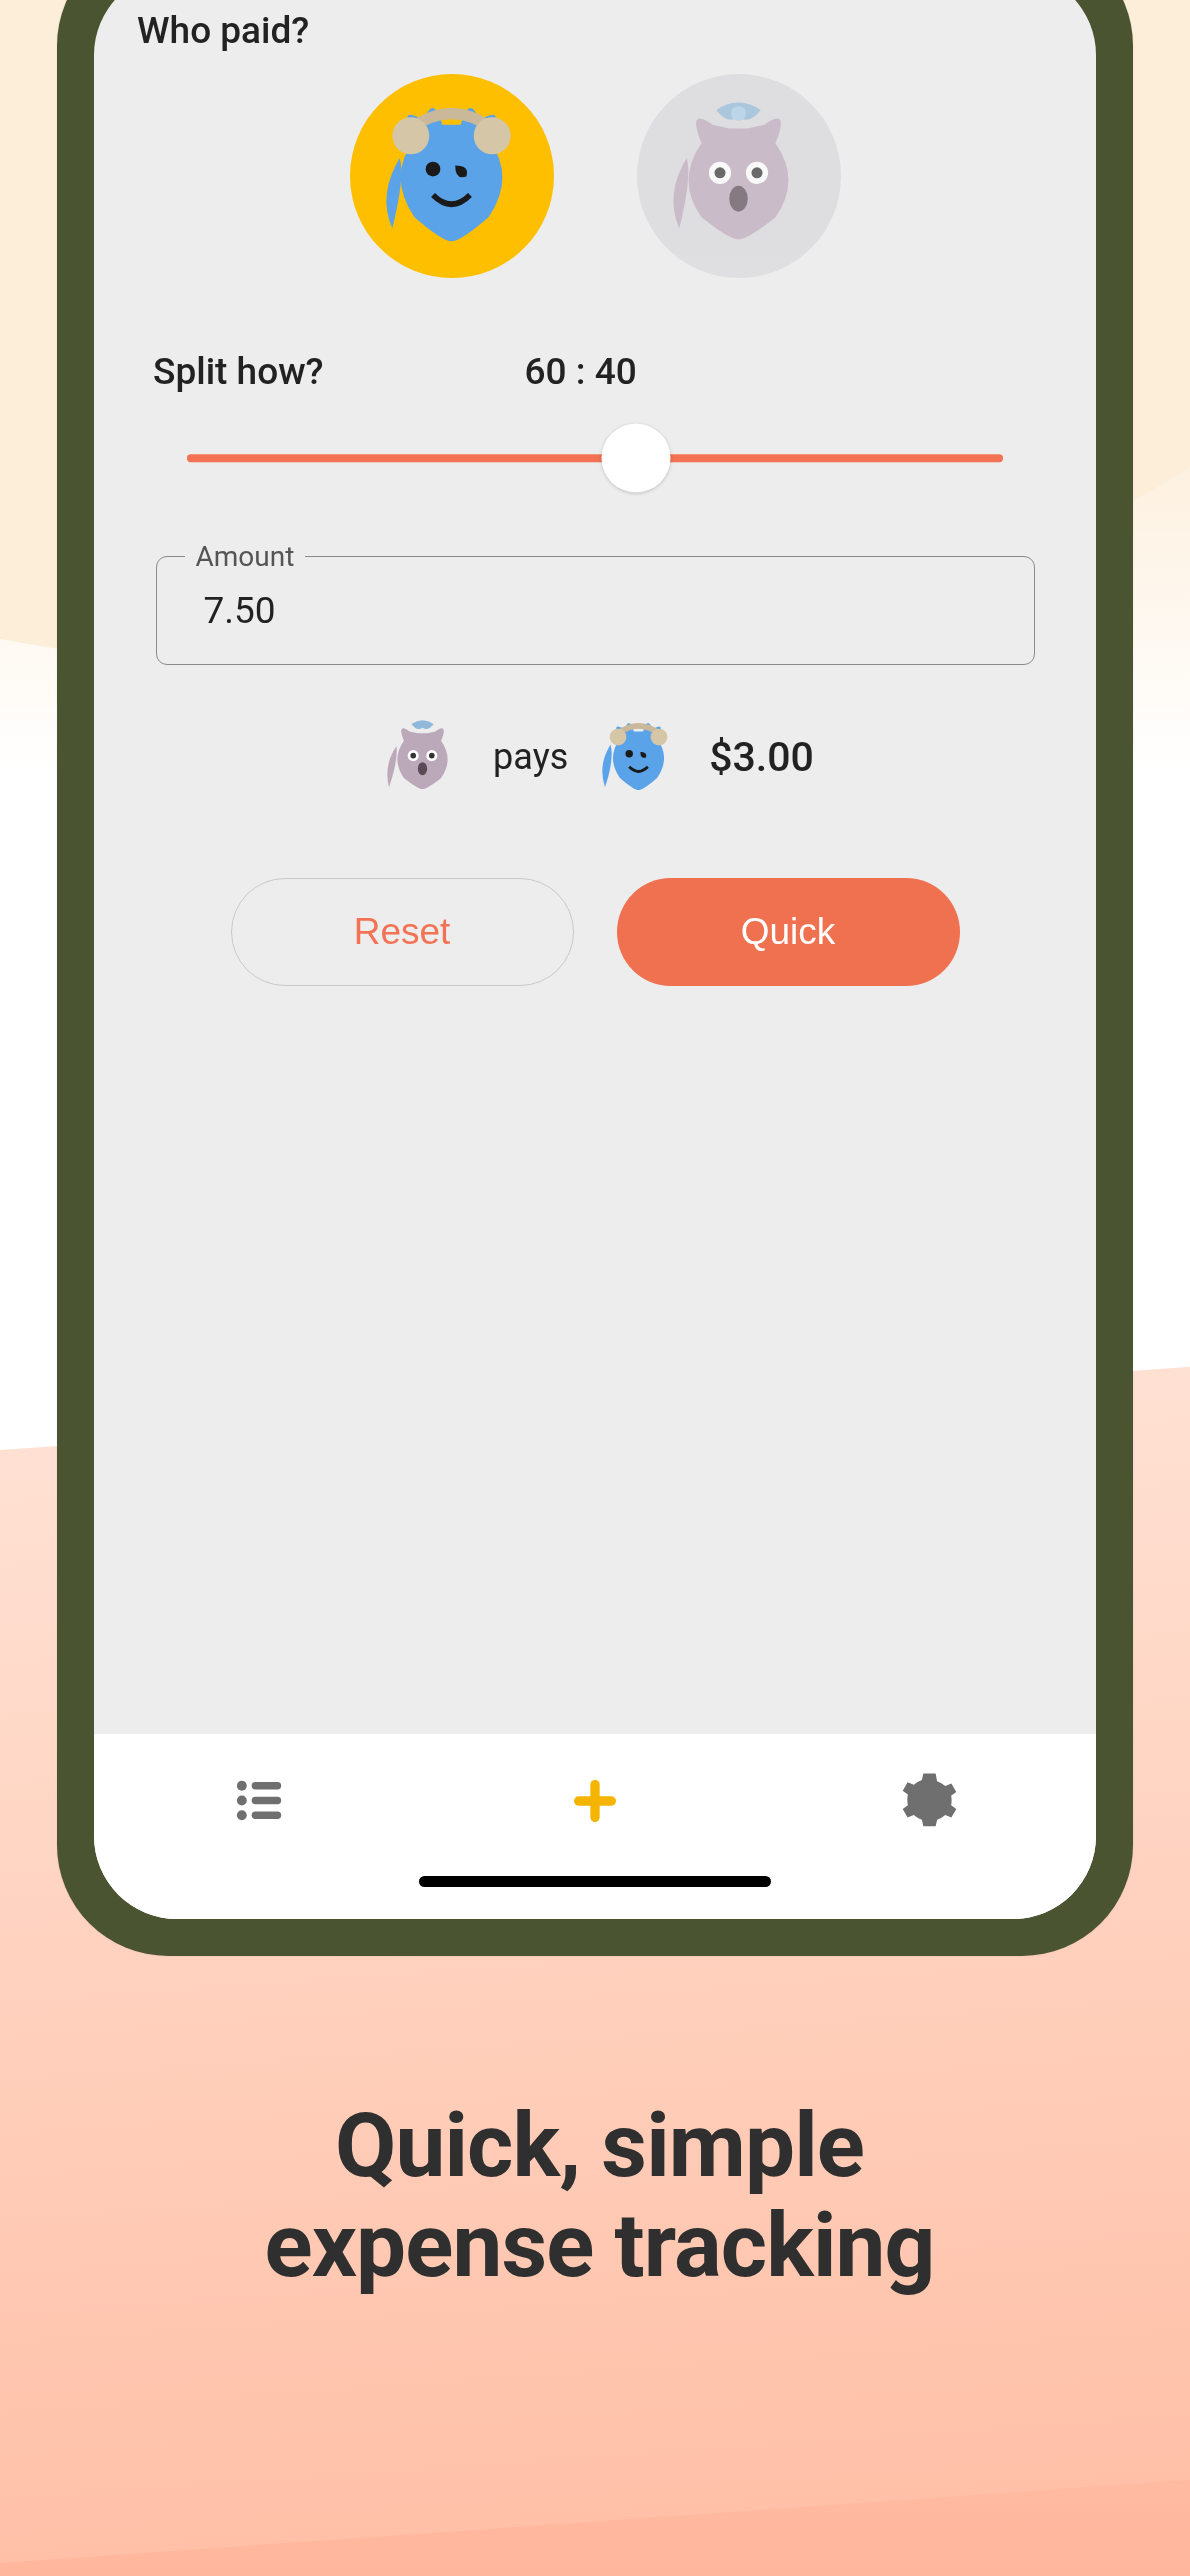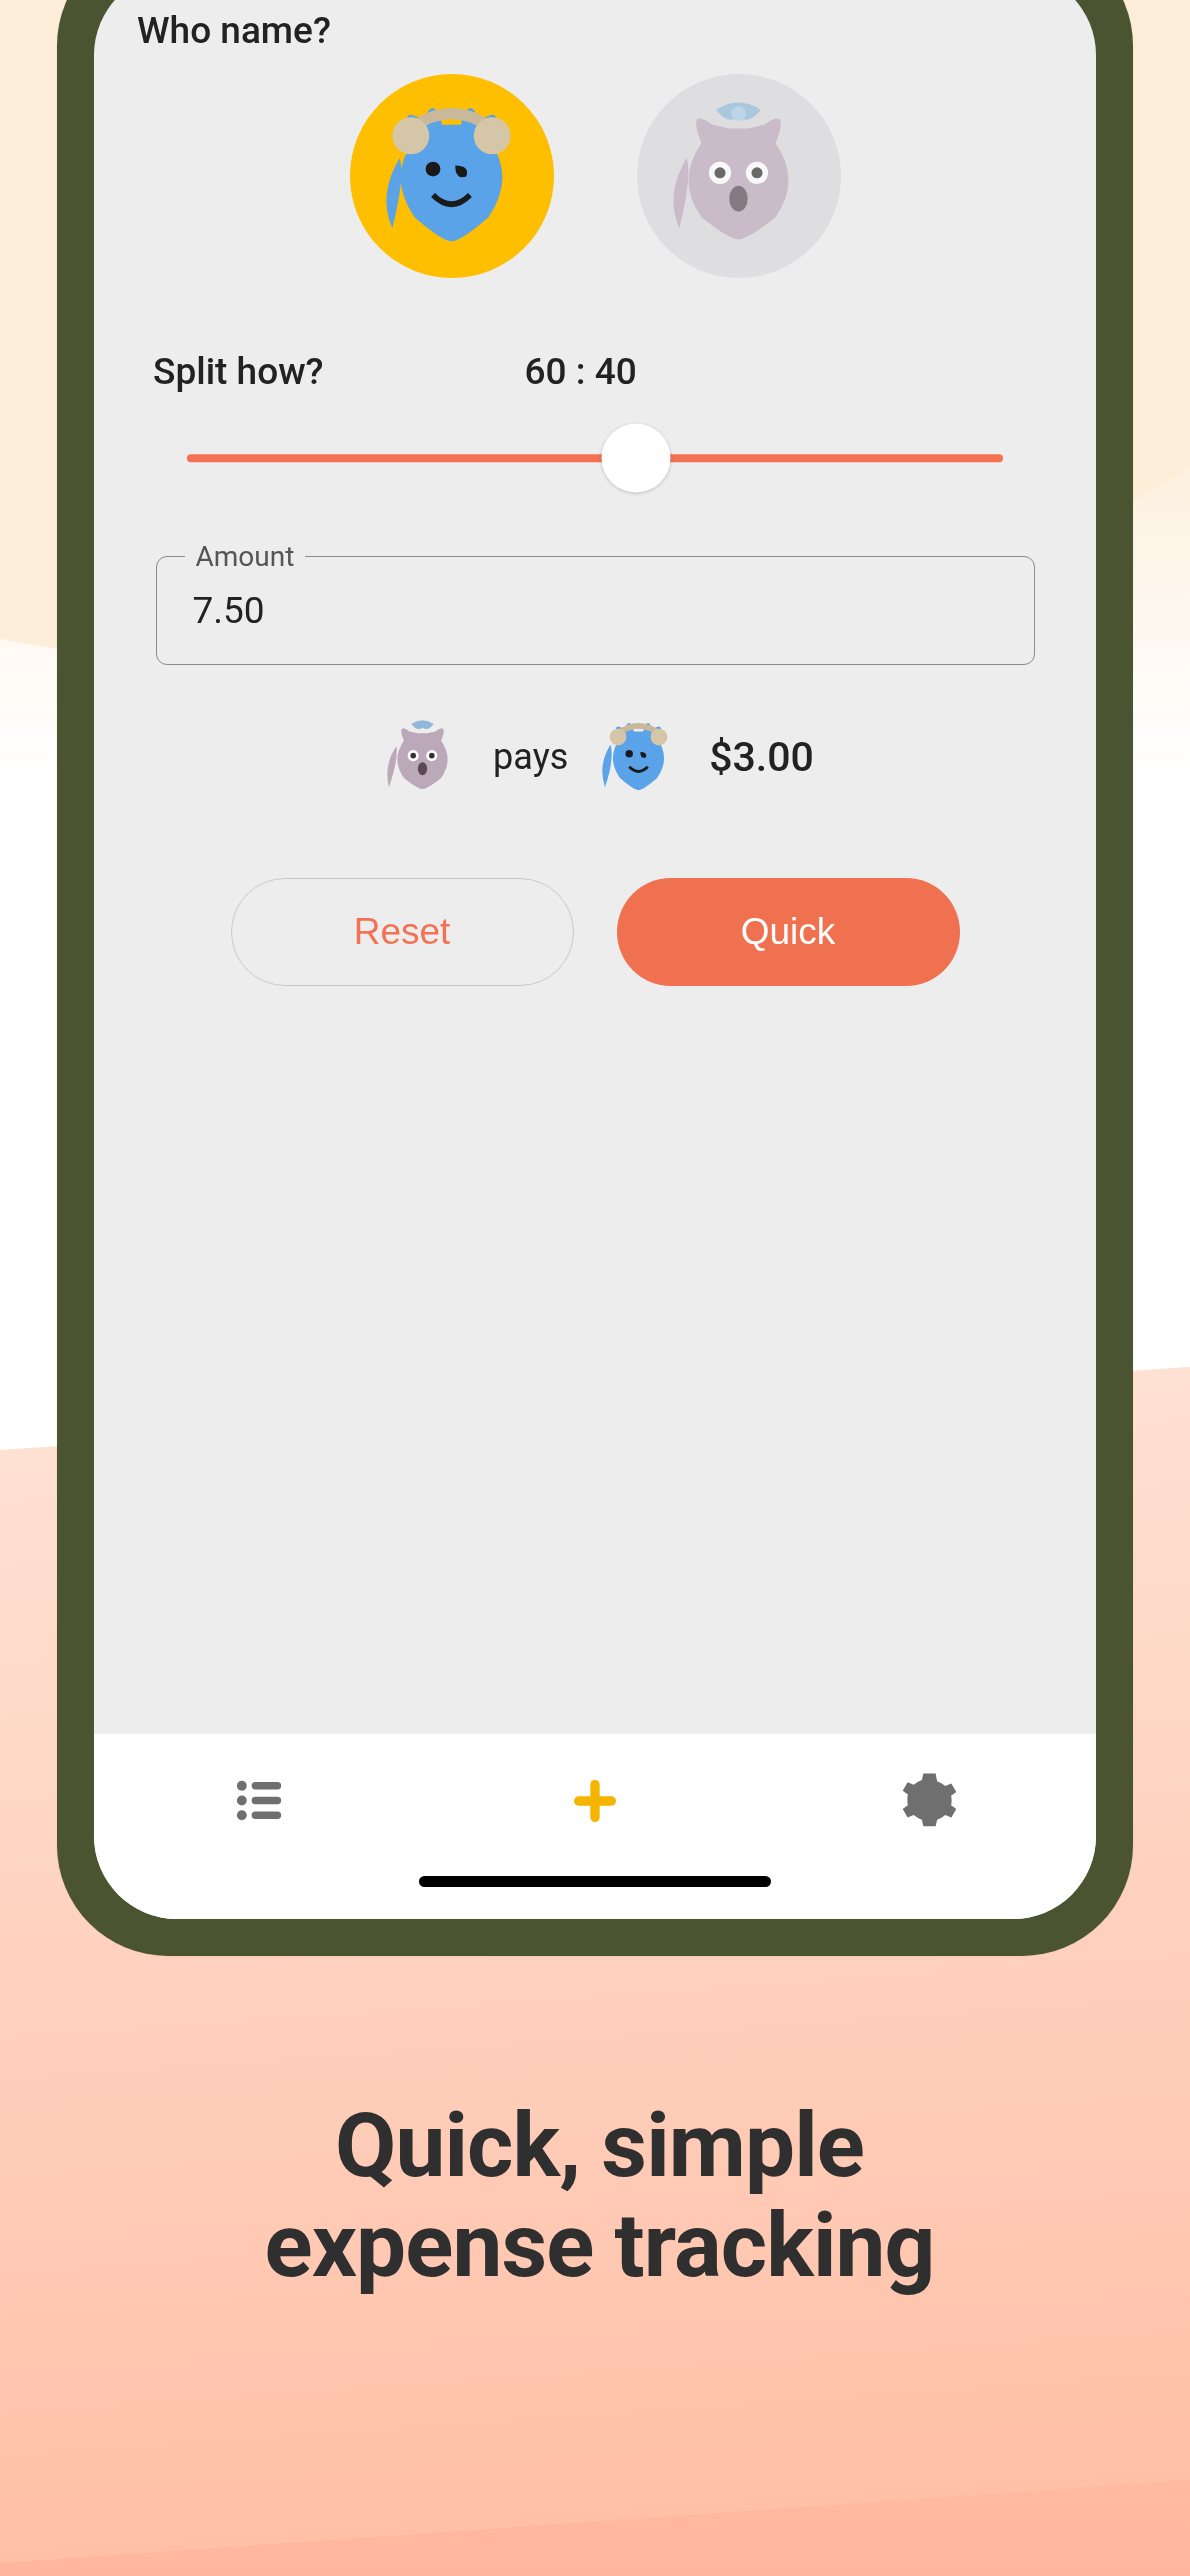--- a/index.html
+++ b/index.html
@@ -125,21 +125,21 @@
     box-shadow: 0 0.9px 3.7px rgba(0,0,0,0.2);
     transform: translate(-50%, -50%);
   }
 
   
   .field {
     position: relative;
     border: 1.9px solid #8a8a8a;
     border-radius: 11px;
     margin: 0 18.5px 46px 18.5px;
-    padding: 32px 36px;
+    padding: 32px 47px;
     background: transparent;
   }
   .field-label {
     position: absolute;
     top: -16.7px;
     left: 28px;
     background: #ededed;
     padding: 0 11px;
     font-size: 28px;
     color: #555;
@@ -257,21 +257,21 @@
 </head>
 <body>
 
 <div class="bg-top-curve"></div>
 <div class="bg-bottom"></div>
 
 <div class="device">
   <div class="screen">
     <div class="content">
 
-      <div class="section-label">Who name?</div>
+      <div class="section-label">Who paid?</div>
 
       <div class="avatars">
         <div class="avatar selected">
 
           <svg width="185" height="185" viewBox="0 0 100 100">
             <path d="M30 30 Q20 10 35 20 Q40 5 45 22 L55 22 Q60 5 65 20 Q80 10 70 30 Q85 50 70 72 Q55 85 50 85 Q45 85 30 72 Q15 50 30 30" fill="#5aa3e8"></path>
             <path d="M18 78 Q10 60 22 40 Q25 50 18 78" fill="#5aa3e8"></path>
             <circle cx="40" cy="46" r="4" fill="#1a1a1a"></circle>
             <path d="M52 44 Q60 44 58 50 Q52 52 52 44" fill="#1a1a1a"></path>
             <path d="M40 60 Q50 70 60 60" stroke="#1a1a1a" stroke-width="3" fill="none"></path>

